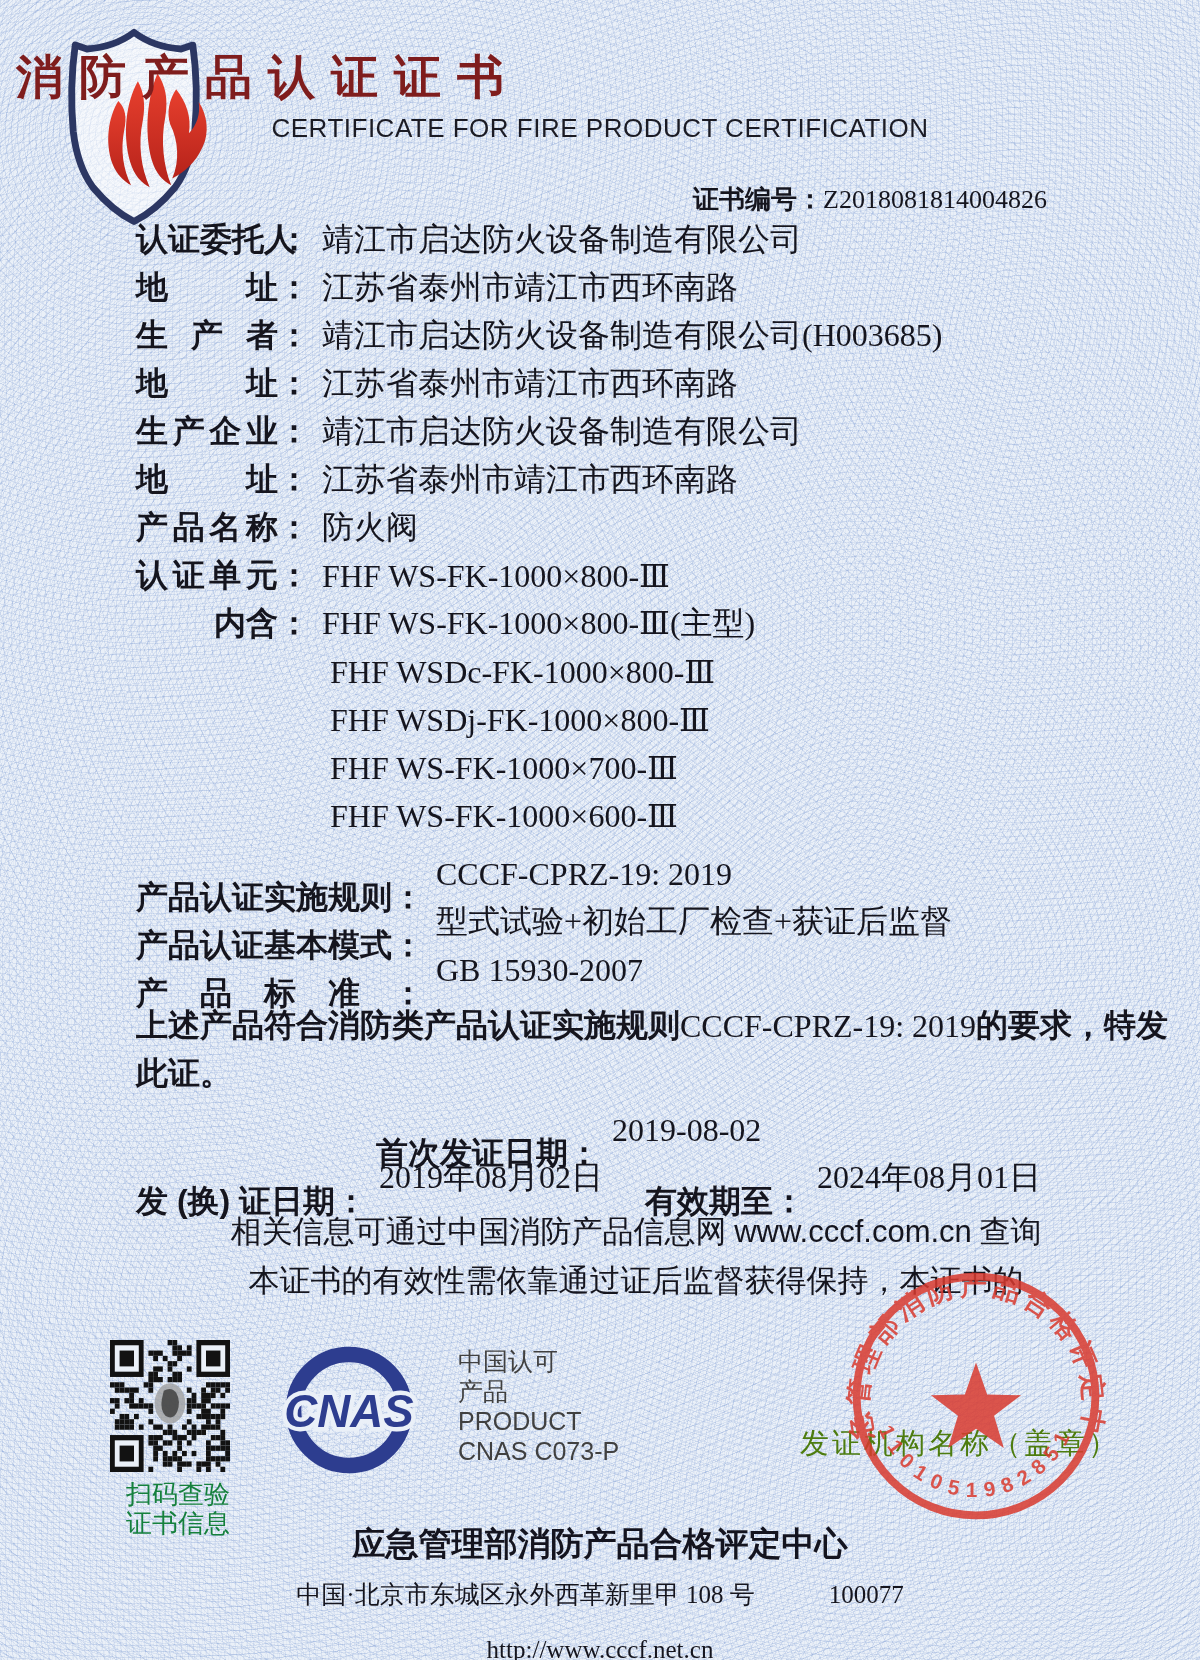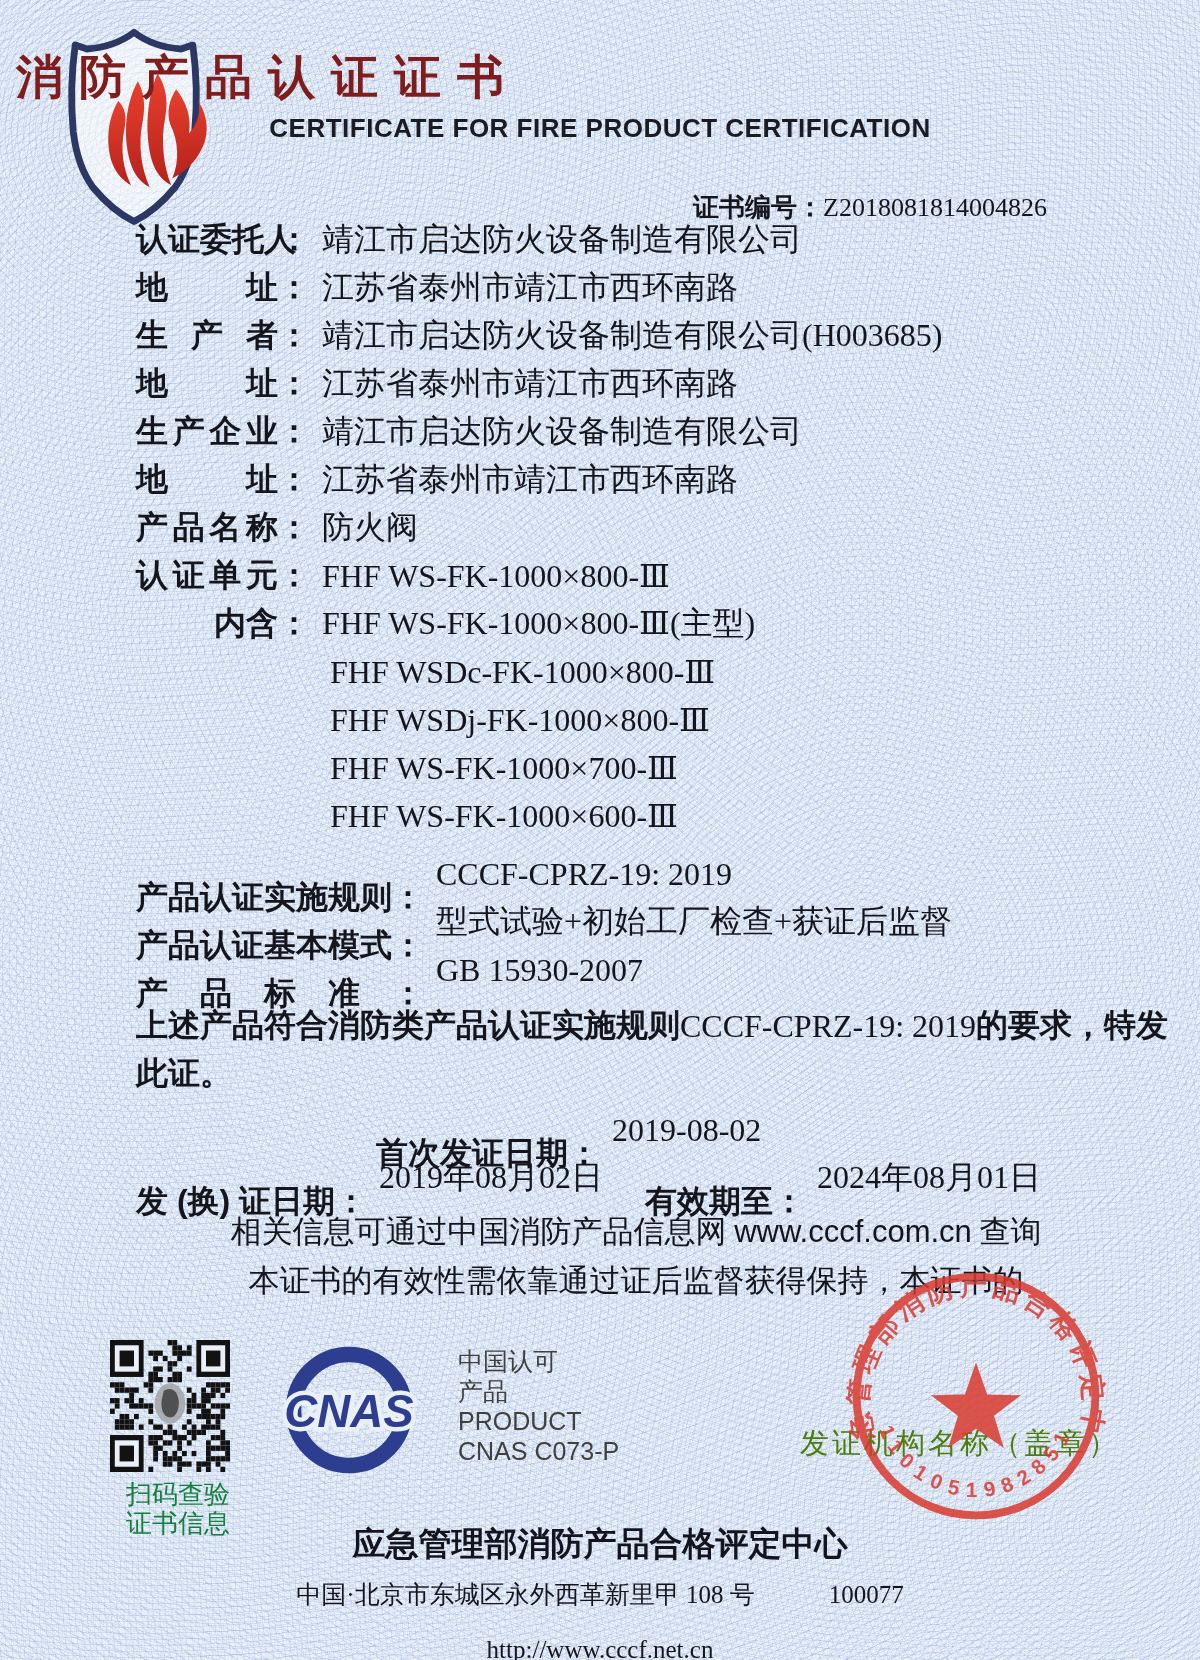--- a/index.html
+++ b/index.html
@@ -25,23 +25,23 @@
 
   
   .shield-logo{left:36px;top:18px;}
   .page-title{
     left:0;top:46px;width:100%;text-align:left;
     font-size:47px;font-weight:bold;letter-spacing:16px;text-indent:16px;
     color:#7f1d1d;
   }
   .page-subtitle{
     left:0;top:113px;width:100%;text-align:center;
-    font-size:26px;letter-spacing:.5px;color:#1b1b24;font-weight:bold;
-  }
-  .cert-no{left:693px;top:190px;font-size:26px;white-space:nowrap;text-align:right;}
+    font-size:26px;letter-spacing:.5px;color:#1b1b24;
+  }
+  .cert-no{left:693px;top:182px;font-size:26px;white-space:nowrap;text-align:right;}
   .cert-no .lbl{font-weight:bold;}
   .cert-no .val{font-family:"Liberation Serif","DejaVu Serif",serif;}
 
   
   .fields{
     left:136px;top:216px;width:1000px;font-size:32px;
   }
   .frow{height:48px;display:flex;align-items:center;white-space:nowrap;}
   .flabel{
     font-weight:bold;display:inline-block;width:142px;

